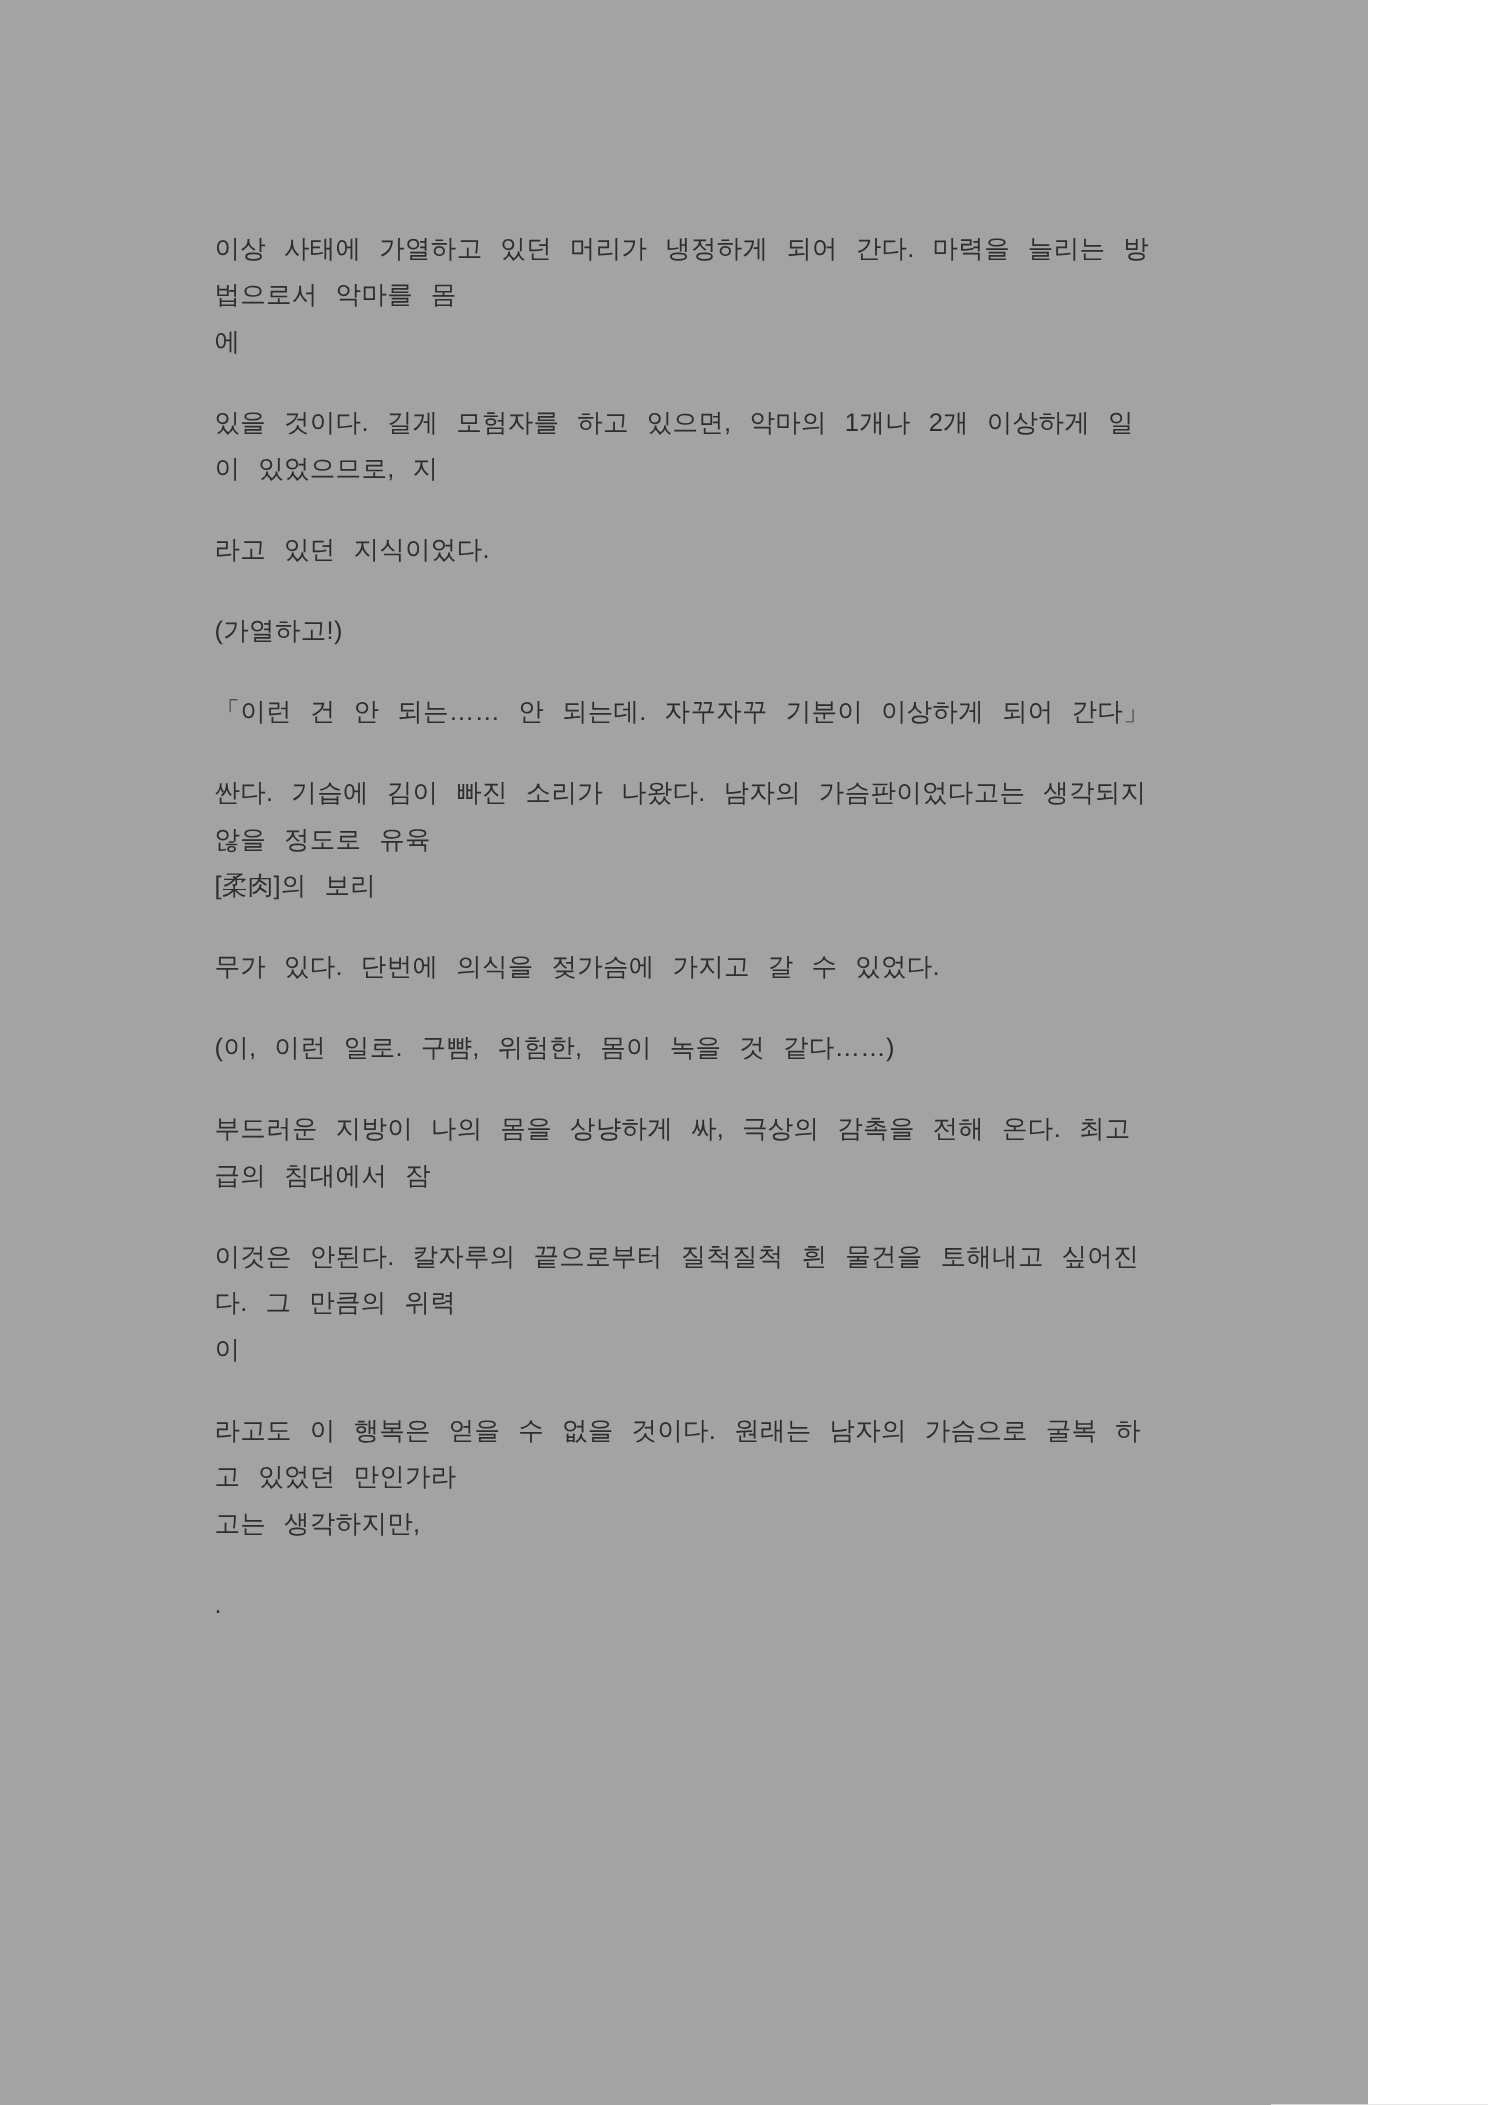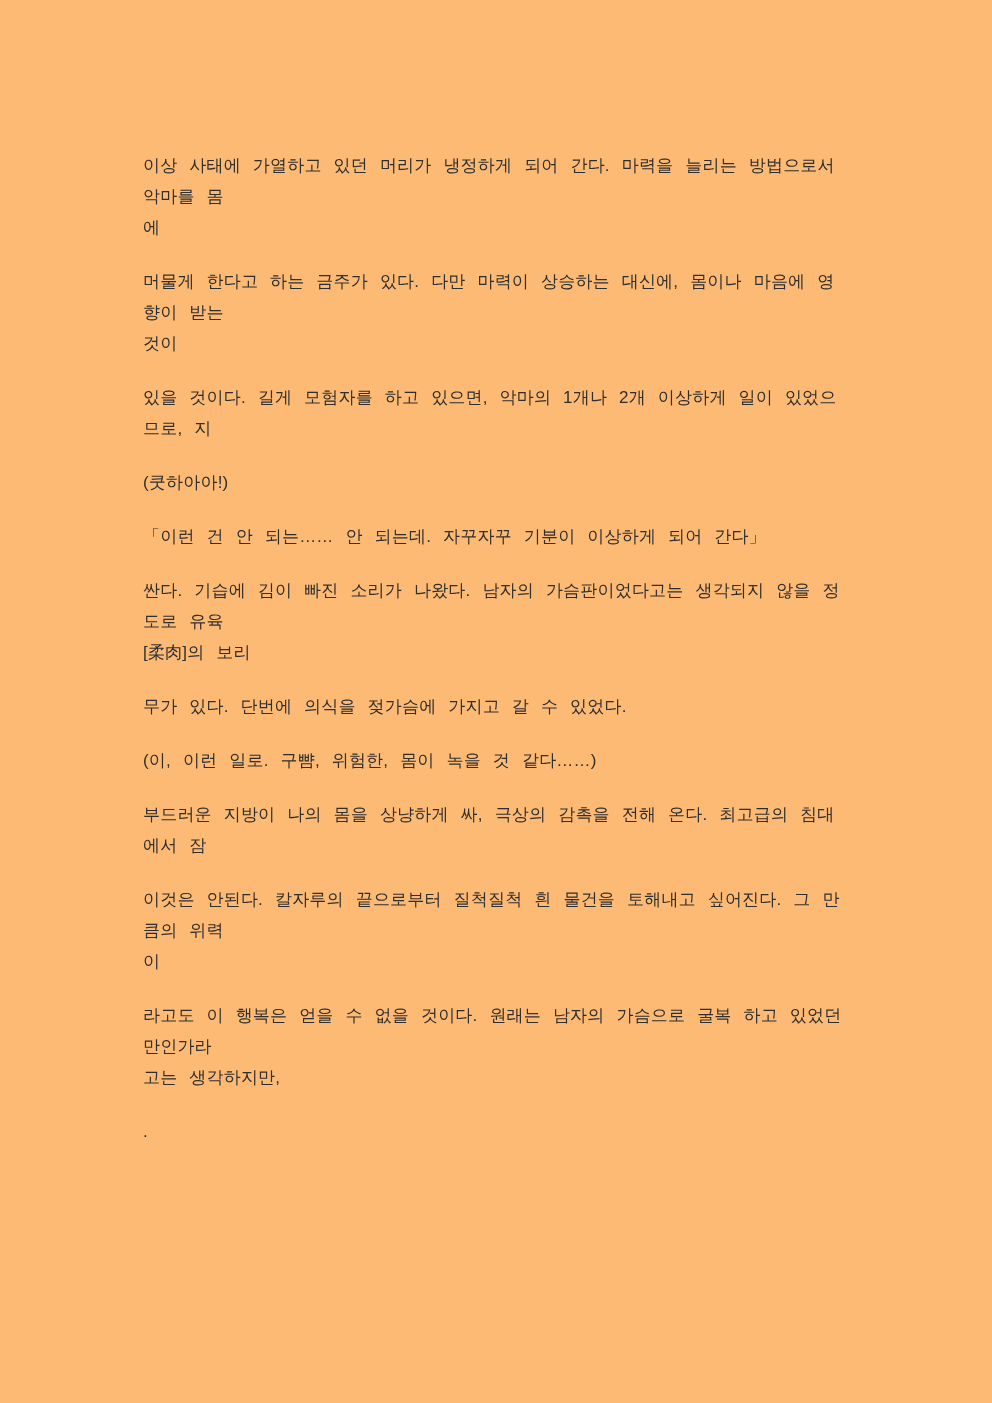--- a/index.html
+++ b/index.html
@@ -8,24 +8,24 @@
     background: #ffffff;
   }
   body {
     width: 992px;
     height: 1403px;
     font-family: "Liberation Sans", "DejaVu Sans", sans-serif;
     overflow: hidden;
   }
   .page {
     box-sizing: border-box;
-    width: 992px;
+    width: 912px;
     height: 1403px;
     padding: 150px 142px 0 143px;
-    background: #fdba74;
+    background: #a3a3a3;
   }
   .para {
     margin: 0 0 23px 0;
     padding: 0;
     font-size: 17px;
     line-height: 31px;
     color: #2e2e2e;
     word-spacing: 7px;
     letter-spacing: 0.2px;
     text-align: left;
@@ -37,33 +37,32 @@
 </head>
 <body>
 
 <div class="page">
 
   <p class="para">
     <span class="line">이상 사태에 가열하고 있던 머리가 냉정하게 되어 간다. 마력을 늘리는 방법으로서 악마를 몸</span>
     <span class="line">에</span>
   </p>
 
-  <p class="para">
-    <span class="line">머물게 한다고 하는 금주가 있다. 다만 마력이 상승하는 대신에, 몸이나 마음에 영향이 받는</span>
-    <span class="line">것이</span>
-  </p>
 
 
   <p class="para">
     <span class="line">있을 것이다. 길게 모험자를 하고 있으면, 악마의 1개나 2개 이상하게 일이 있었으므로, 지</span>
   </p>
 
+  <p class="para">
+    <span class="line">라고 있던 지식이었다.</span>
+  </p>
 
   <p class="para">
-    <span class="line">(쿳하아아!)</span>
+    <span class="line">(가열하고!)</span>
   </p>
 
   <p class="para">
     <span class="line">「이런 건 안 되는…… 안 되는데. 자꾸자꾸 기분이 이상하게 되어 간다」</span>
   </p>
 
 
   <p class="para">
     <span class="line">싼다. 기습에 김이 빠진 소리가 나왔다. 남자의 가슴판이었다고는 생각되지 않을 정도로 유육</span>
     <span class="line">[柔肉]의 보리</span>

